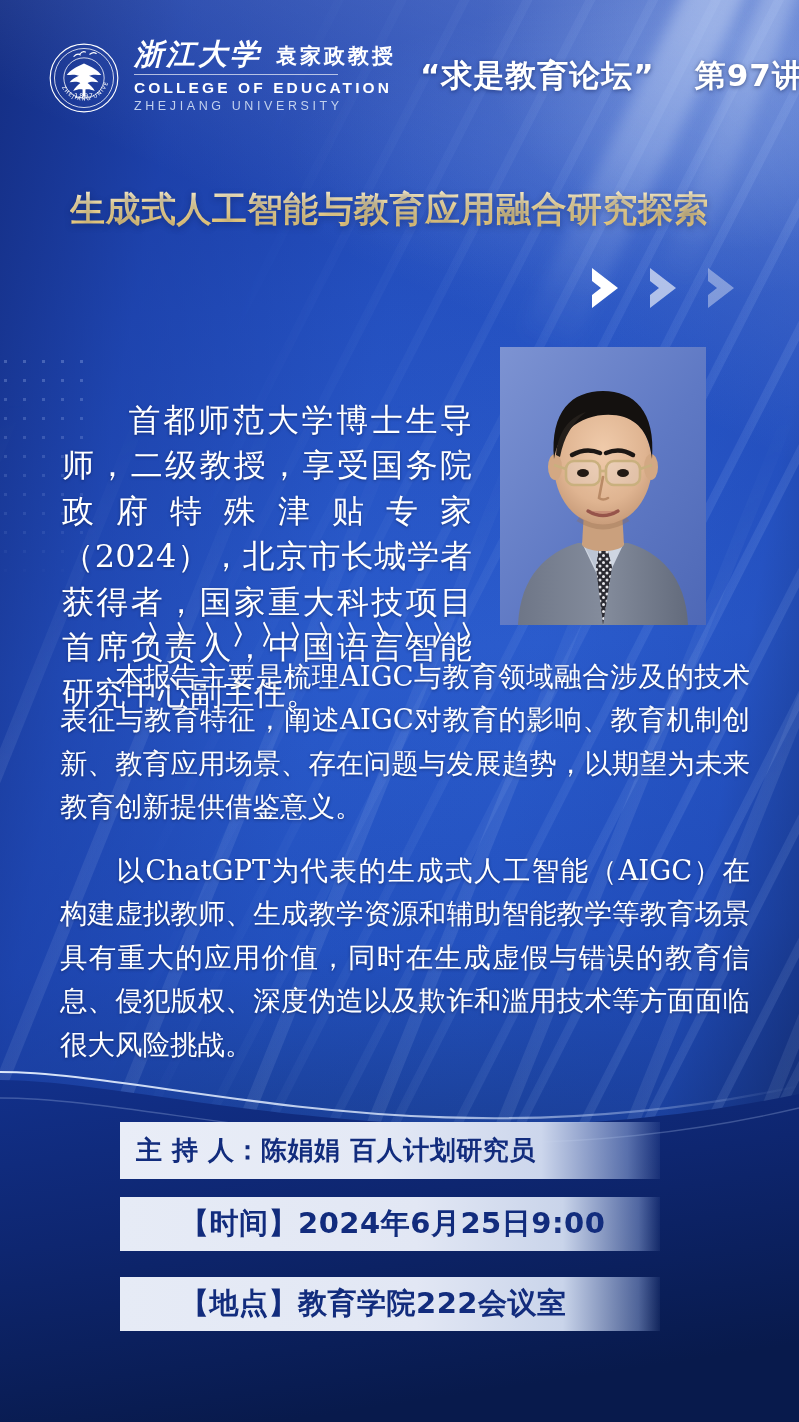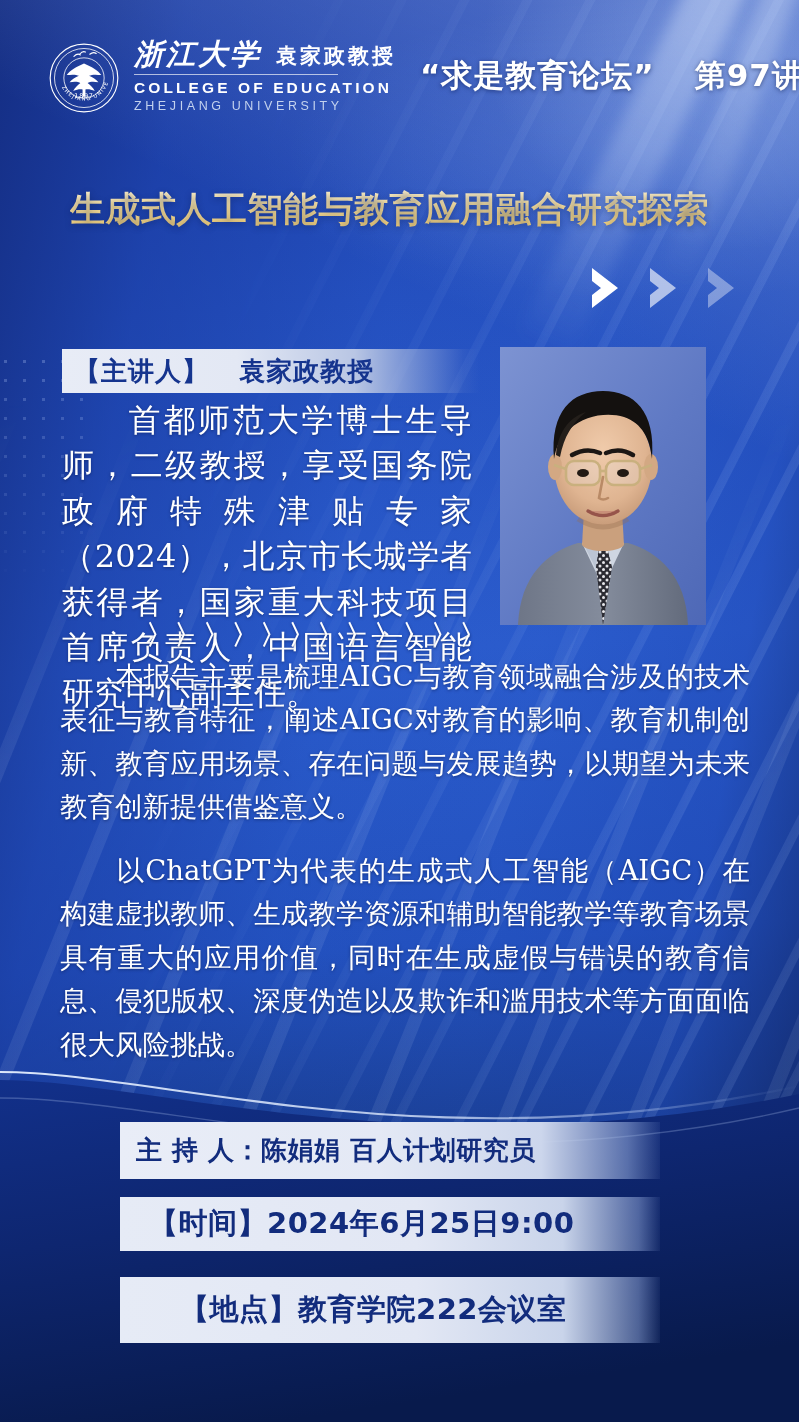--- a/index.html
+++ b/index.html
@@ -177,24 +177,24 @@
     font-weight:700;color:#122c7d;white-space:nowrap;
   }
   .info-host{
     top:1122px;width:540px;height:57px;font-size:26px;letter-spacing:.5px;
     background:linear-gradient(90deg,#e9edf7 0%,#e4e9f5 48%,#ccd6ec 78%,rgba(150,172,220,.55) 94%,rgba(120,148,210,.10) 100%);
     padding-left:16px;
   }
   .info-time{
     top:1197px;width:540px;height:54px;font-size:29px;letter-spacing:.5px;
     background:linear-gradient(90deg,#e6ebf6 0%,#e2e7f4 55%,#c9d4ea 82%,rgba(148,170,219,.5) 96%,rgba(118,146,208,.08) 100%);
-    padding-left:29px;
+    padding-left:60px;
   }
   .info-place{
-    top:1277px;width:540px;height:66px;font-size:29px;letter-spacing:.5px;
+    top:1277px;width:540px;height:54px;font-size:29px;letter-spacing:.5px;
     background:linear-gradient(90deg,#e6ebf6 0%,#e2e7f4 55%,#c9d4ea 82%,rgba(148,170,219,.5) 96%,rgba(118,146,208,.08) 100%);
     padding-left:60px;
   }
 </style>
 </head>
 <body>
 
 <div id="poster">
 
   <div class="bg-layer bg-vert"></div>
@@ -269,26 +269,20 @@
       <path d="M4 2 L30 22 L4 42 L4 29 L13 22 L4 15 Z" fill="#ffffff"></path>
     </svg>
     <svg width="46" height="44" viewBox="0 0 46 44">
       <path d="M4 2 L30 22 L4 42 L4 29 L13 22 L4 15 Z" fill="#ffffff" opacity=".62"></path>
     </svg>
     <svg width="46" height="44" viewBox="0 0 46 44">
       <path d="M4 2 L30 22 L4 42 L4 29 L13 22 L4 15 Z" fill="#ffffff" opacity=".38"></path>
     </svg>
   </div>
 
-  <div class="speaker-bar">
-    <span class="lbl">
-      <span>【主讲人】</span>
-      &nbsp;&nbsp;<span>袁家政教授</span>
-    </span>
-  </div>
 
   <div class="portrait">
     <svg viewBox="0 0 206 278">
       <defs>
         <linearGradient id="pbg" x1="0" y1="0" x2="1" y2="1">
           <stop offset="0%" stop-color="#7d93d2"></stop>
           <stop offset="55%" stop-color="#5f79c4"></stop>
           <stop offset="100%" stop-color="#4e68b6"></stop>
         </linearGradient>
         <linearGradient id="suit" x1="0" y1="0" x2="1" y2="0">

